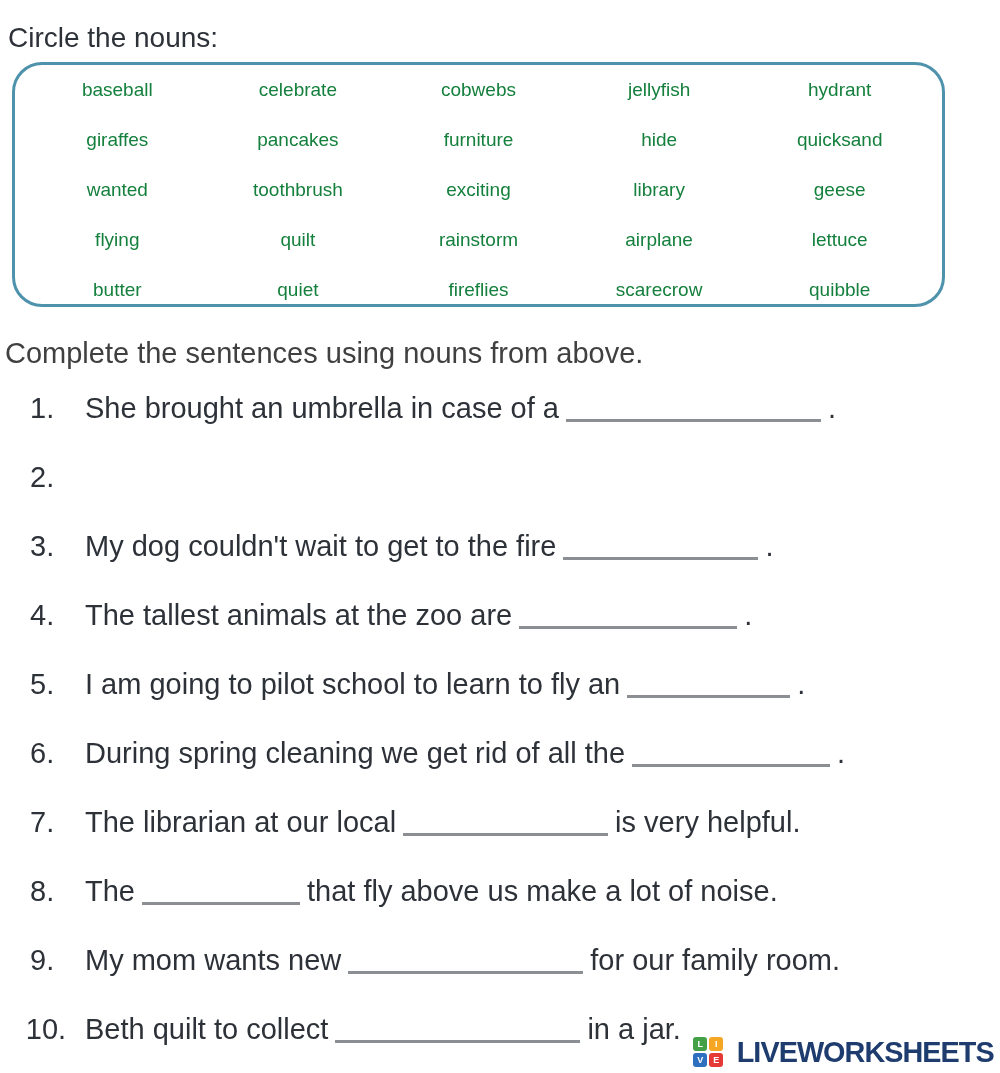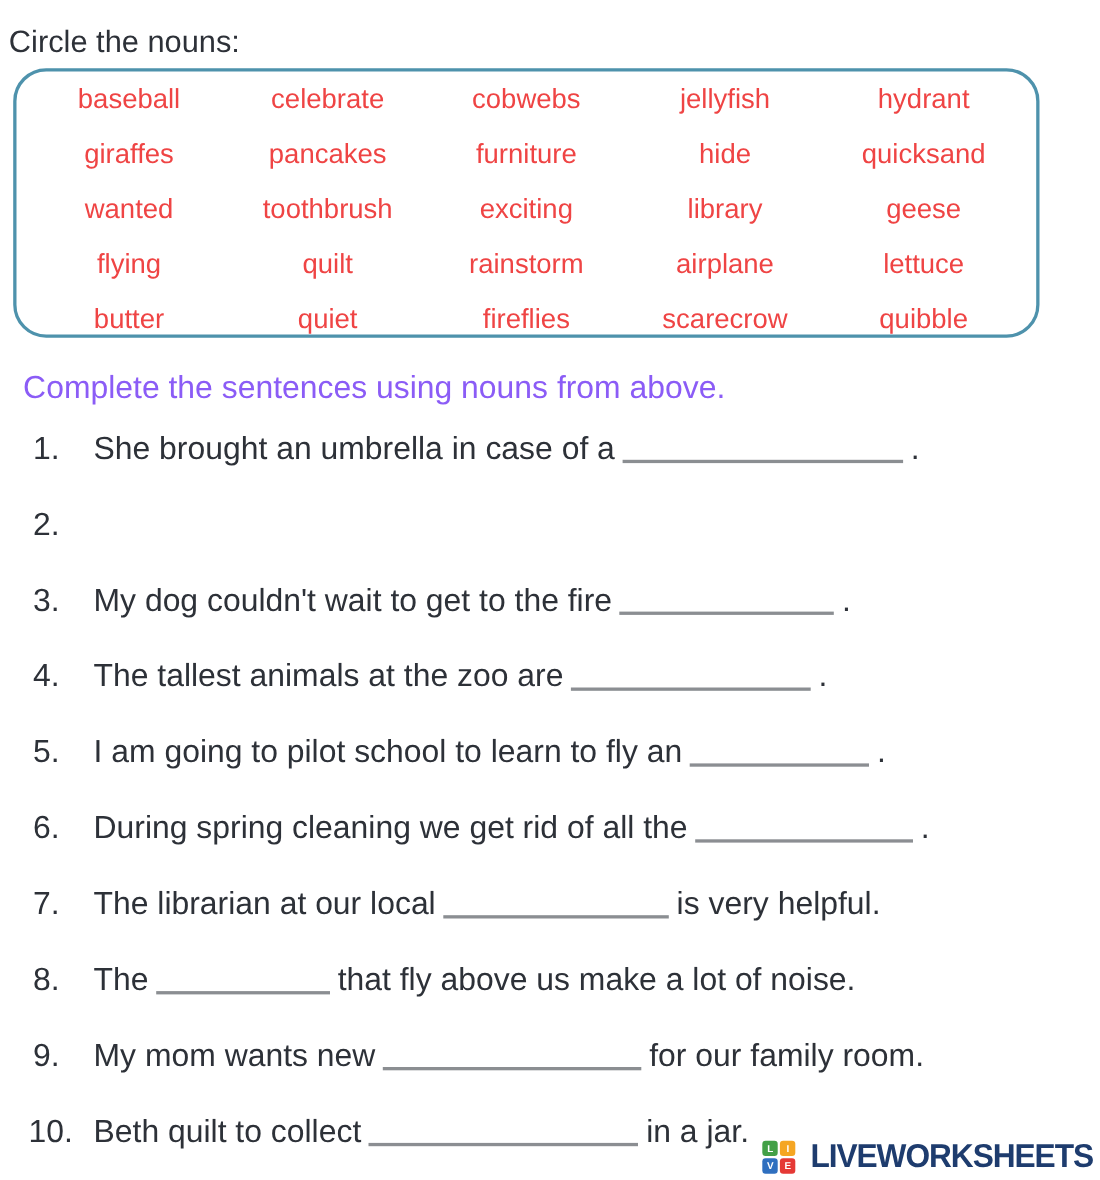--- a/index.html
+++ b/index.html
@@ -41,32 +41,31 @@
   .word-grid {
     display: grid;
     grid-template-columns: repeat(5, 1fr);
     grid-auto-rows: 50px;
     padding: 0 12px;
   }
   .word-cell {
     display: flex;
     align-items: center;
     justify-content: center;
-    font-size: 25px;
-    color: #ef4444;
+    font-size: 19px;
+    color: #15803d;
     white-space: nowrap;
   }
   .instruction {
     position: absolute;
     top: 337px;
     left: 5px;
     font-size: 29px;
-    color: #8b5cf6;
-    white-space: nowrap;
-    margin-left: 16px;
+    color: #404040;
+    white-space: nowrap;
   }
   .sentence-list {
     position: absolute;
     top: 390px;
     left: 0;
     width: 1000px;
   }
   .sentence {
     display: flex;
     align-items: baseline;

